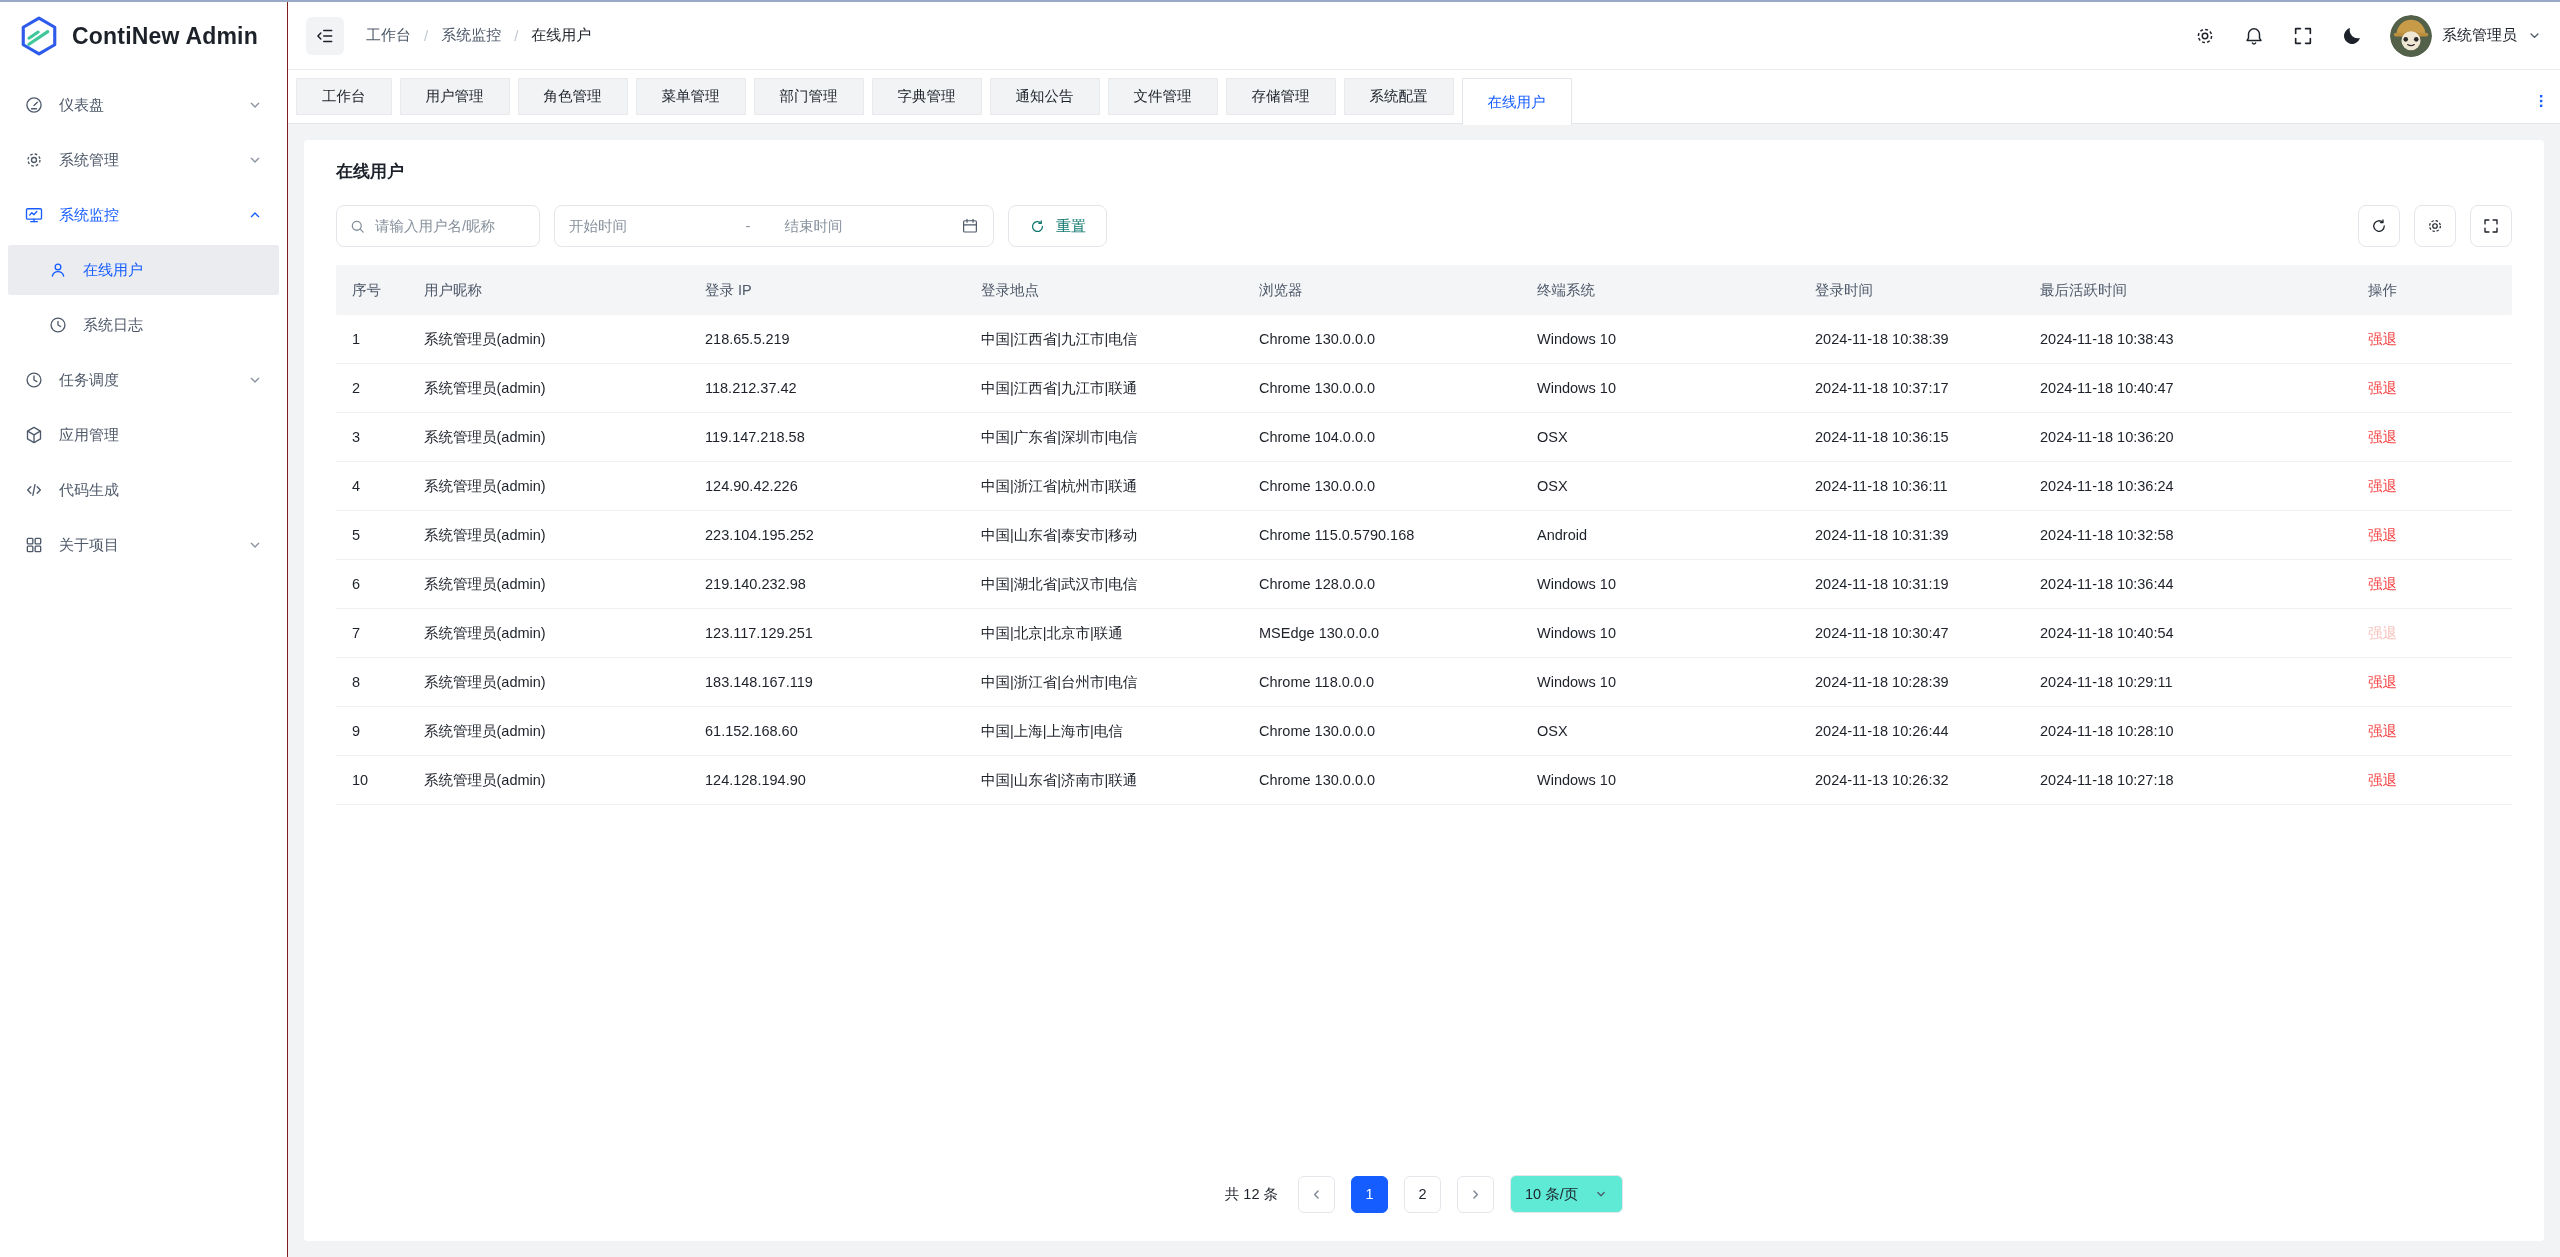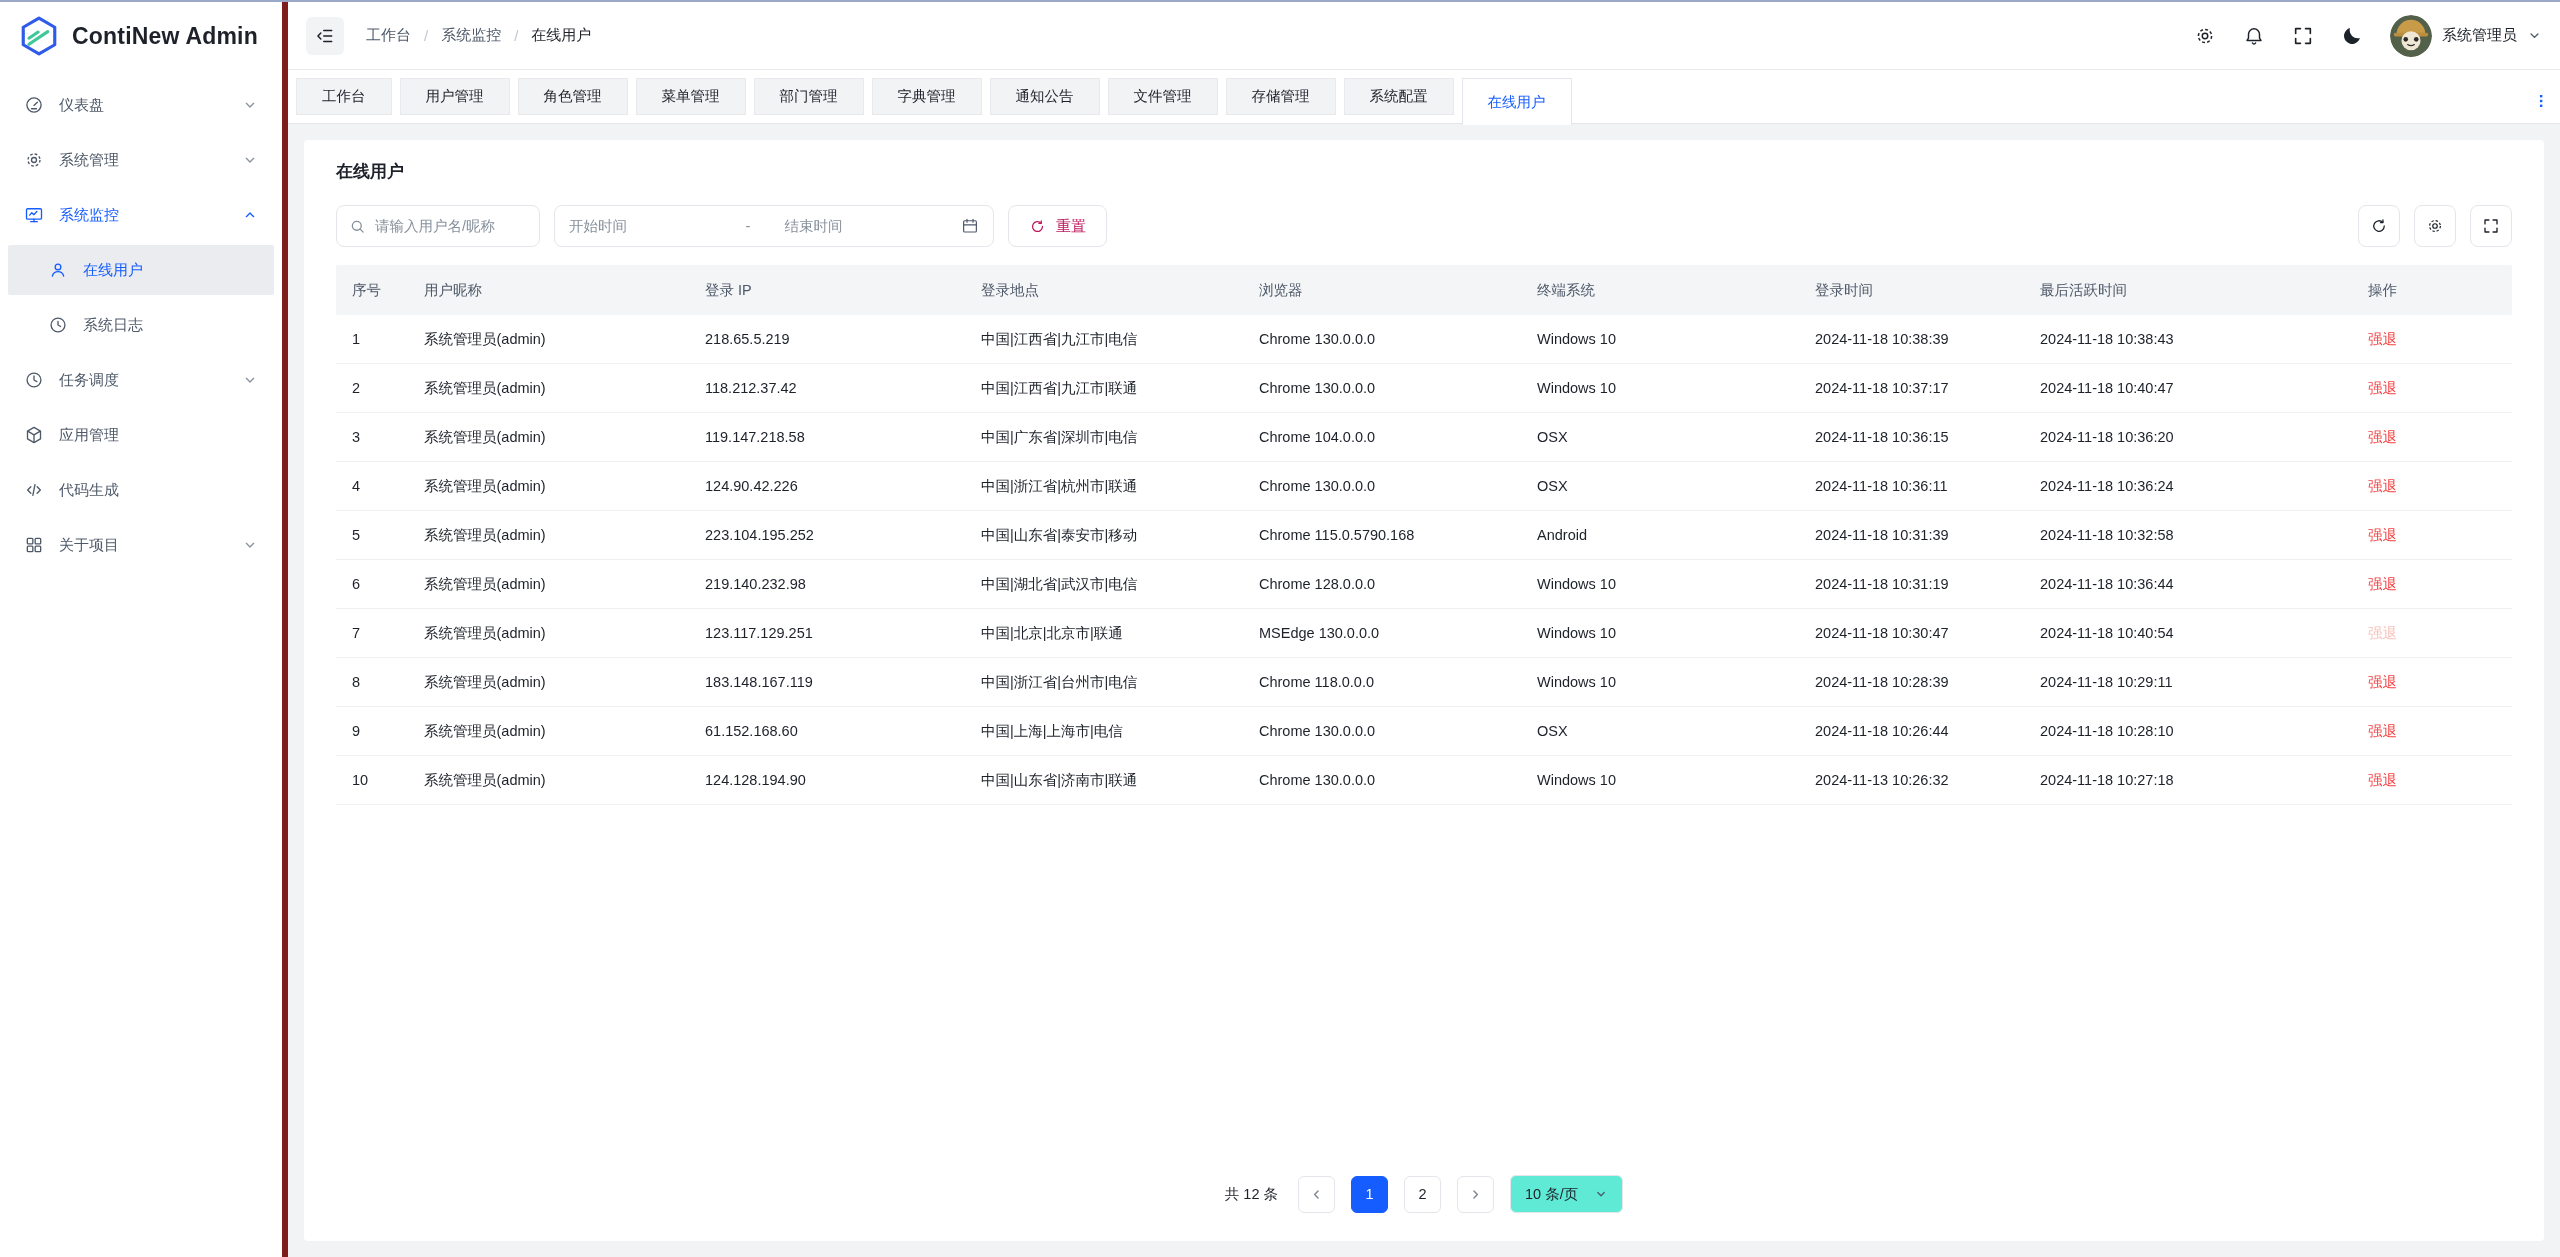--- a/index.html
+++ b/index.html
@@ -2,21 +2,21 @@
 <html><head>
 <meta charset="utf-8">
 <style>
   * { box-sizing: border-box; margin: 0; padding: 0; }
   html,body { width:2560px; height:1257px; }
   body { font-family:"Liberation Sans","DejaVu Sans",sans-serif; color:#1d2129; background:#fff; overflow:hidden; }
   .topline { height:2px; background:#9aa9c7; }
   .app { display:flex; height:1255px; }
 
   
-  .sidebar { width:288px; flex:none; background:#fff; border-right:6px solid #7f1d1d; display:flex; flex-direction:column; }
+  .sidebar { width:288px; flex:none; background:#fff; border-right:1px solid #7f1d1d; display:flex; flex-direction:column; }
   .logo-row { height:68px; display:flex; align-items:center; padding-left:18px; gap:12px; flex:none; }
   .logo-text { font-size:23px; font-weight:700; letter-spacing:.2px; white-space:nowrap; }
   .menu { padding-top:10px; }
   .menu-item { height:50px; margin:0 8px 5px; display:flex; align-items:center; padding:0 16px; border-radius:2px; color:#4e5969; font-size:15px; gap:15px; cursor:pointer; }
   .menu-item .mi-icon { width:20px; height:20px; flex:none; display:flex; }
   .menu-item .mi-label { flex:1; white-space:nowrap; }
   .menu-item .chev { color:#8a919f; display:flex; }
   .menu-item.parent-active { color:#165DFF; }
   .menu-item.parent-active .chev { color:#165DFF; }
   .menu-item.sub { padding-left:40px; }
@@ -46,21 +46,21 @@
   .card { background:#fff; border-radius:4px; height:100%; display:flex; flex-direction:column; padding:20px 32px 28px; }
   .page-title { font-size:17px; font-weight:600; }
 
   .filter-row { display:flex; align-items:center; margin-top:22px; gap:14px; }
   .search-box { width:204px; height:42px; border:1px solid #e5e6eb; border-radius:8px; display:flex; align-items:center; padding:0 12px; gap:9px; color:#86909c; background:#fff; }
   .search-box input { border:none; outline:none; flex:1; min-width:0; font-size:14.5px; font-family:inherit; background:transparent; color:#1d2129; }
   .search-box input::placeholder { color:#86909c; }
   .range-box { width:440px; height:42px; border:1px solid #e5e6eb; border-radius:8px; display:flex; align-items:center; padding:0 14px; font-size:14.5px; color:#86909c; gap:10px; background:#fff; cursor:pointer; }
   .range-box .ph { flex:1; white-space:nowrap; }
   .range-box .cal { color:#4e5969; display:flex; }
-  .reset-btn { height:42px; padding:0 20px; border:1px solid #e5e6eb; border-radius:8px; background:#fff; display:flex; align-items:center; gap:10px; font-size:15px; color:#be185d; cursor:pointer; }
+  .reset-btn { height:42px; padding:0 20px; border:1px solid #e5e6eb; border-radius:8px; background:#fff; display:flex; align-items:center; gap:10px; font-size:15px; color:#0f766e; cursor:pointer; }
   .toolbar-right { margin-left:auto; display:flex; gap:14px; }
   .sq-btn { width:42px; height:42px; border:1px solid #e5e6eb; border-radius:8px; background:#fff; display:flex; align-items:center; justify-content:center; color:#1d2129; cursor:pointer; }
 
   .table { margin-top:18px; }
   .thead, .trow { display:grid; grid-template-columns:72px 281px 276px 278px 278px 278px 225px 328px 1fr; align-items:center; }
   .thead { background:#f4f5f7; height:50px; font-size:14.5px; color:#4e5969; font-weight:500; border-radius:2px; }
   .thead > div, .trow > div { padding-left:16px; white-space:nowrap; overflow:hidden; }
   .trow { height:49px; font-size:14.5px; color:#1d2129; border-bottom:1px solid #eef0f3; }
   .link-danger { color:#f53f3f; cursor:pointer; }
   .link-danger.disabled { color:#f7c0ba; cursor:default; }

